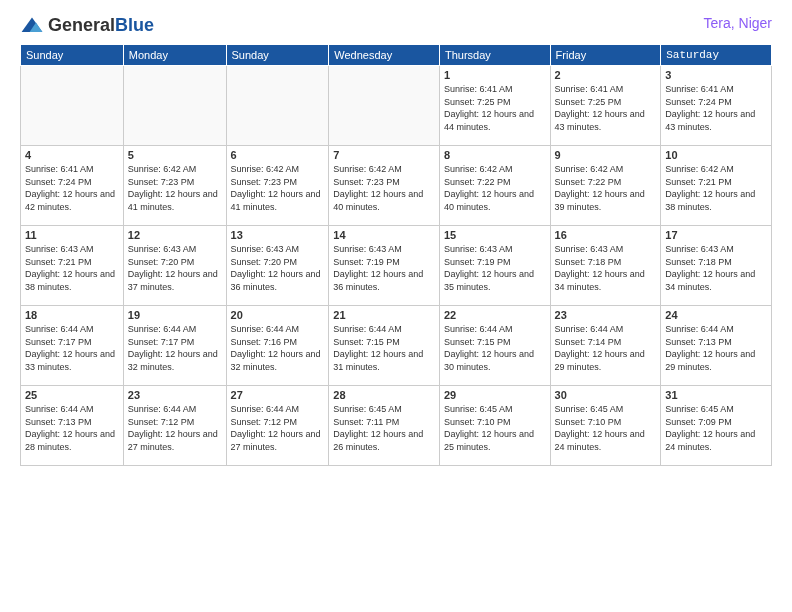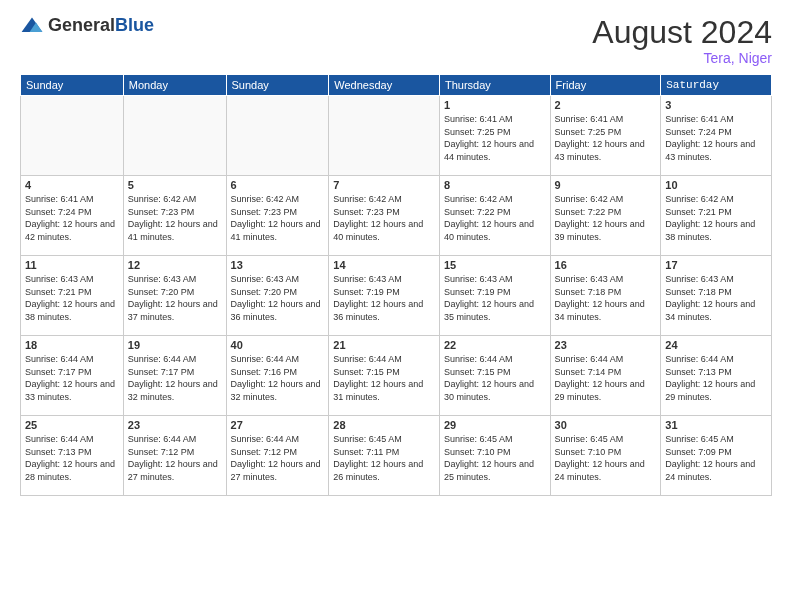--- a/index.html
+++ b/index.html
@@ -96,21 +96,20 @@
     <div class="logo">
       <svg class="logo-icon" viewBox="0 0 30 25" xmlns="http://www.w3.org/2000/svg">
         <polygon points="15,2 28,20 2,20" fill="#1a56a0"></polygon>
         <polygon points="20,8 28,20 12,20" fill="#4a9fd4"></polygon>
       </svg>
       <div>
         <span style="font-size:18px;font-weight:bold;color:#333;">General</span><span style="font-size:18px;font-weight:bold;color:#1a56a0;">Blue</span>
       </div>
     </div>
     <div class="title-section">
-      <div class="month-year">August 2024</div>
       <div class="location">Tera, Niger</div>
     </div>
   </div>
 
   <table class="calendar">
     <thead>
       <tr>
         <th class="col-sun">Sunday</th>
         <th class="col-mon">Monday</th>
         <th class="col-tue">Sunday</th>
@@ -240,21 +239,21 @@
 Sunset: 7:17 PM
 Daylight: 12 hours and 33 minutes.</div>
           </td>
           <td>
             <div class="day-number">19</div>
             <div class="day-info" style="white-space: pre-line;">Sunrise: 6:44 AM
 Sunset: 7:17 PM
 Daylight: 12 hours and 32 minutes.</div>
           </td>
           <td>
-            <div class="day-number">40</div>
+            <div class="day-number">20</div>
             <div class="day-info" style="white-space: pre-line;">Sunrise: 6:44 AM
 Sunset: 7:16 PM
 Daylight: 12 hours and 32 minutes.</div>
           </td>
           <td>
             <div class="day-number">21</div>
             <div class="day-info" style="white-space: pre-line;">Sunrise: 6:44 AM
 Sunset: 7:15 PM
 Daylight: 12 hours and 31 minutes.</div>
           </td>

